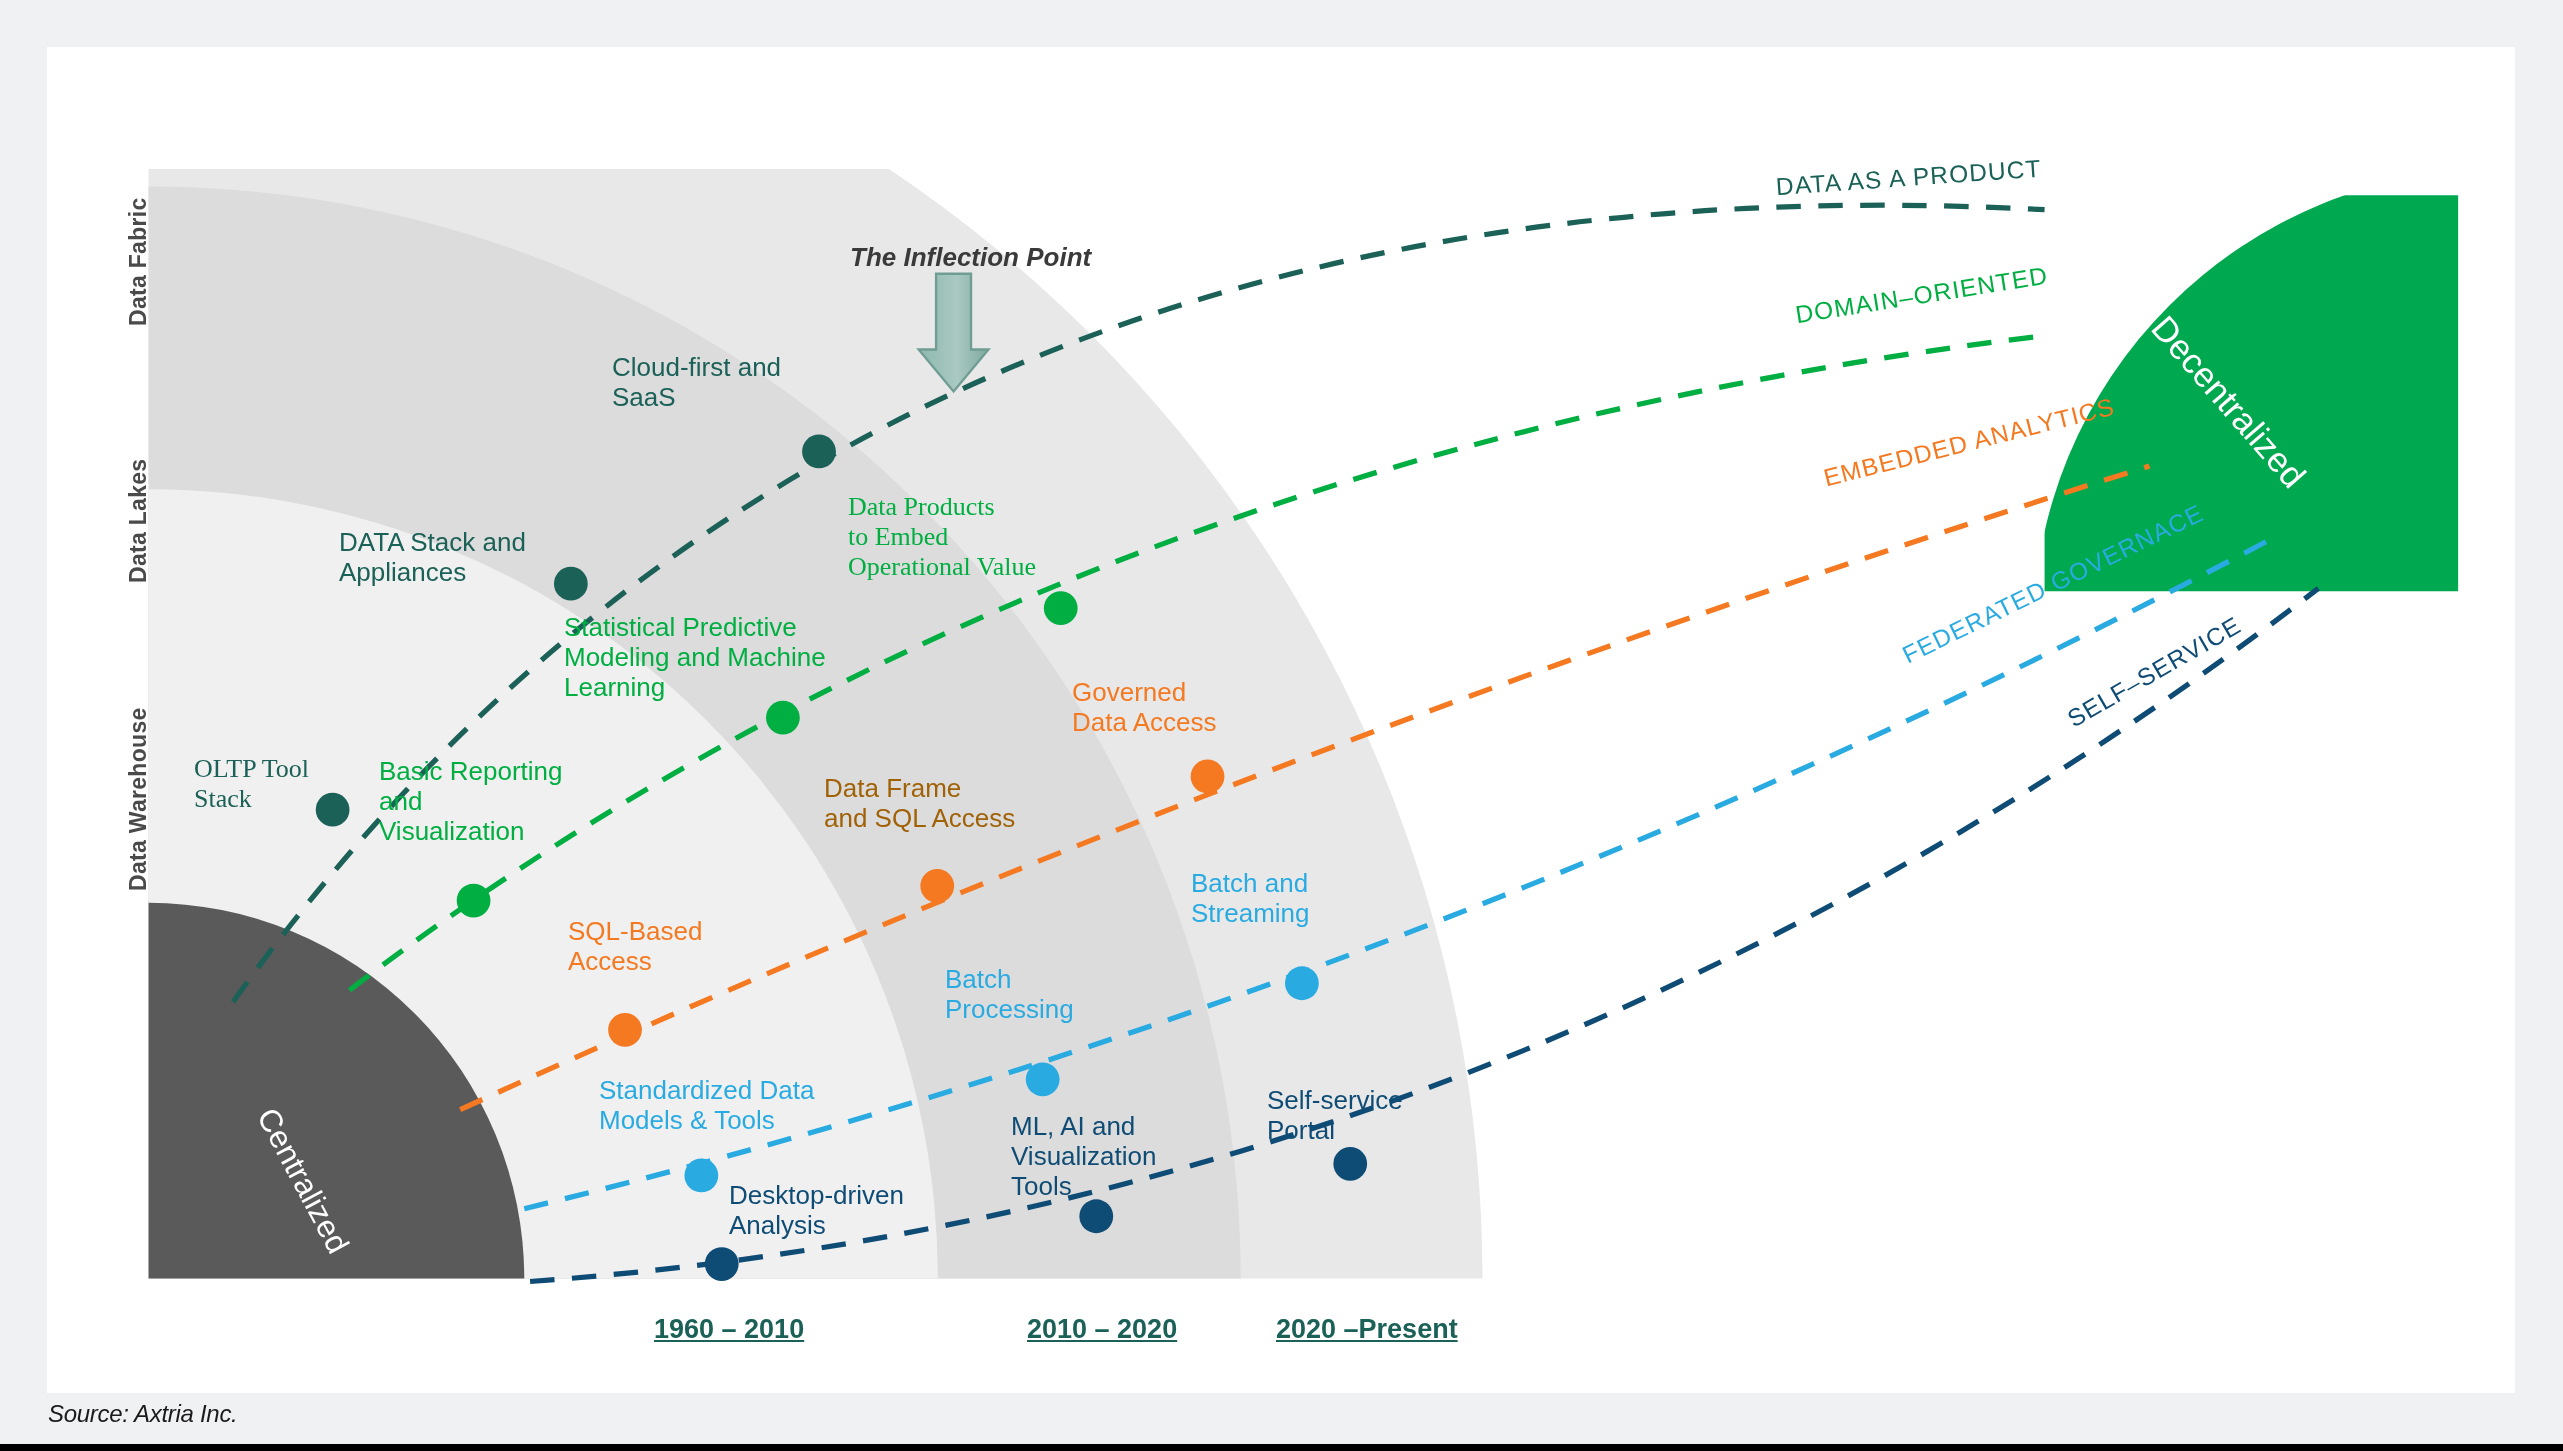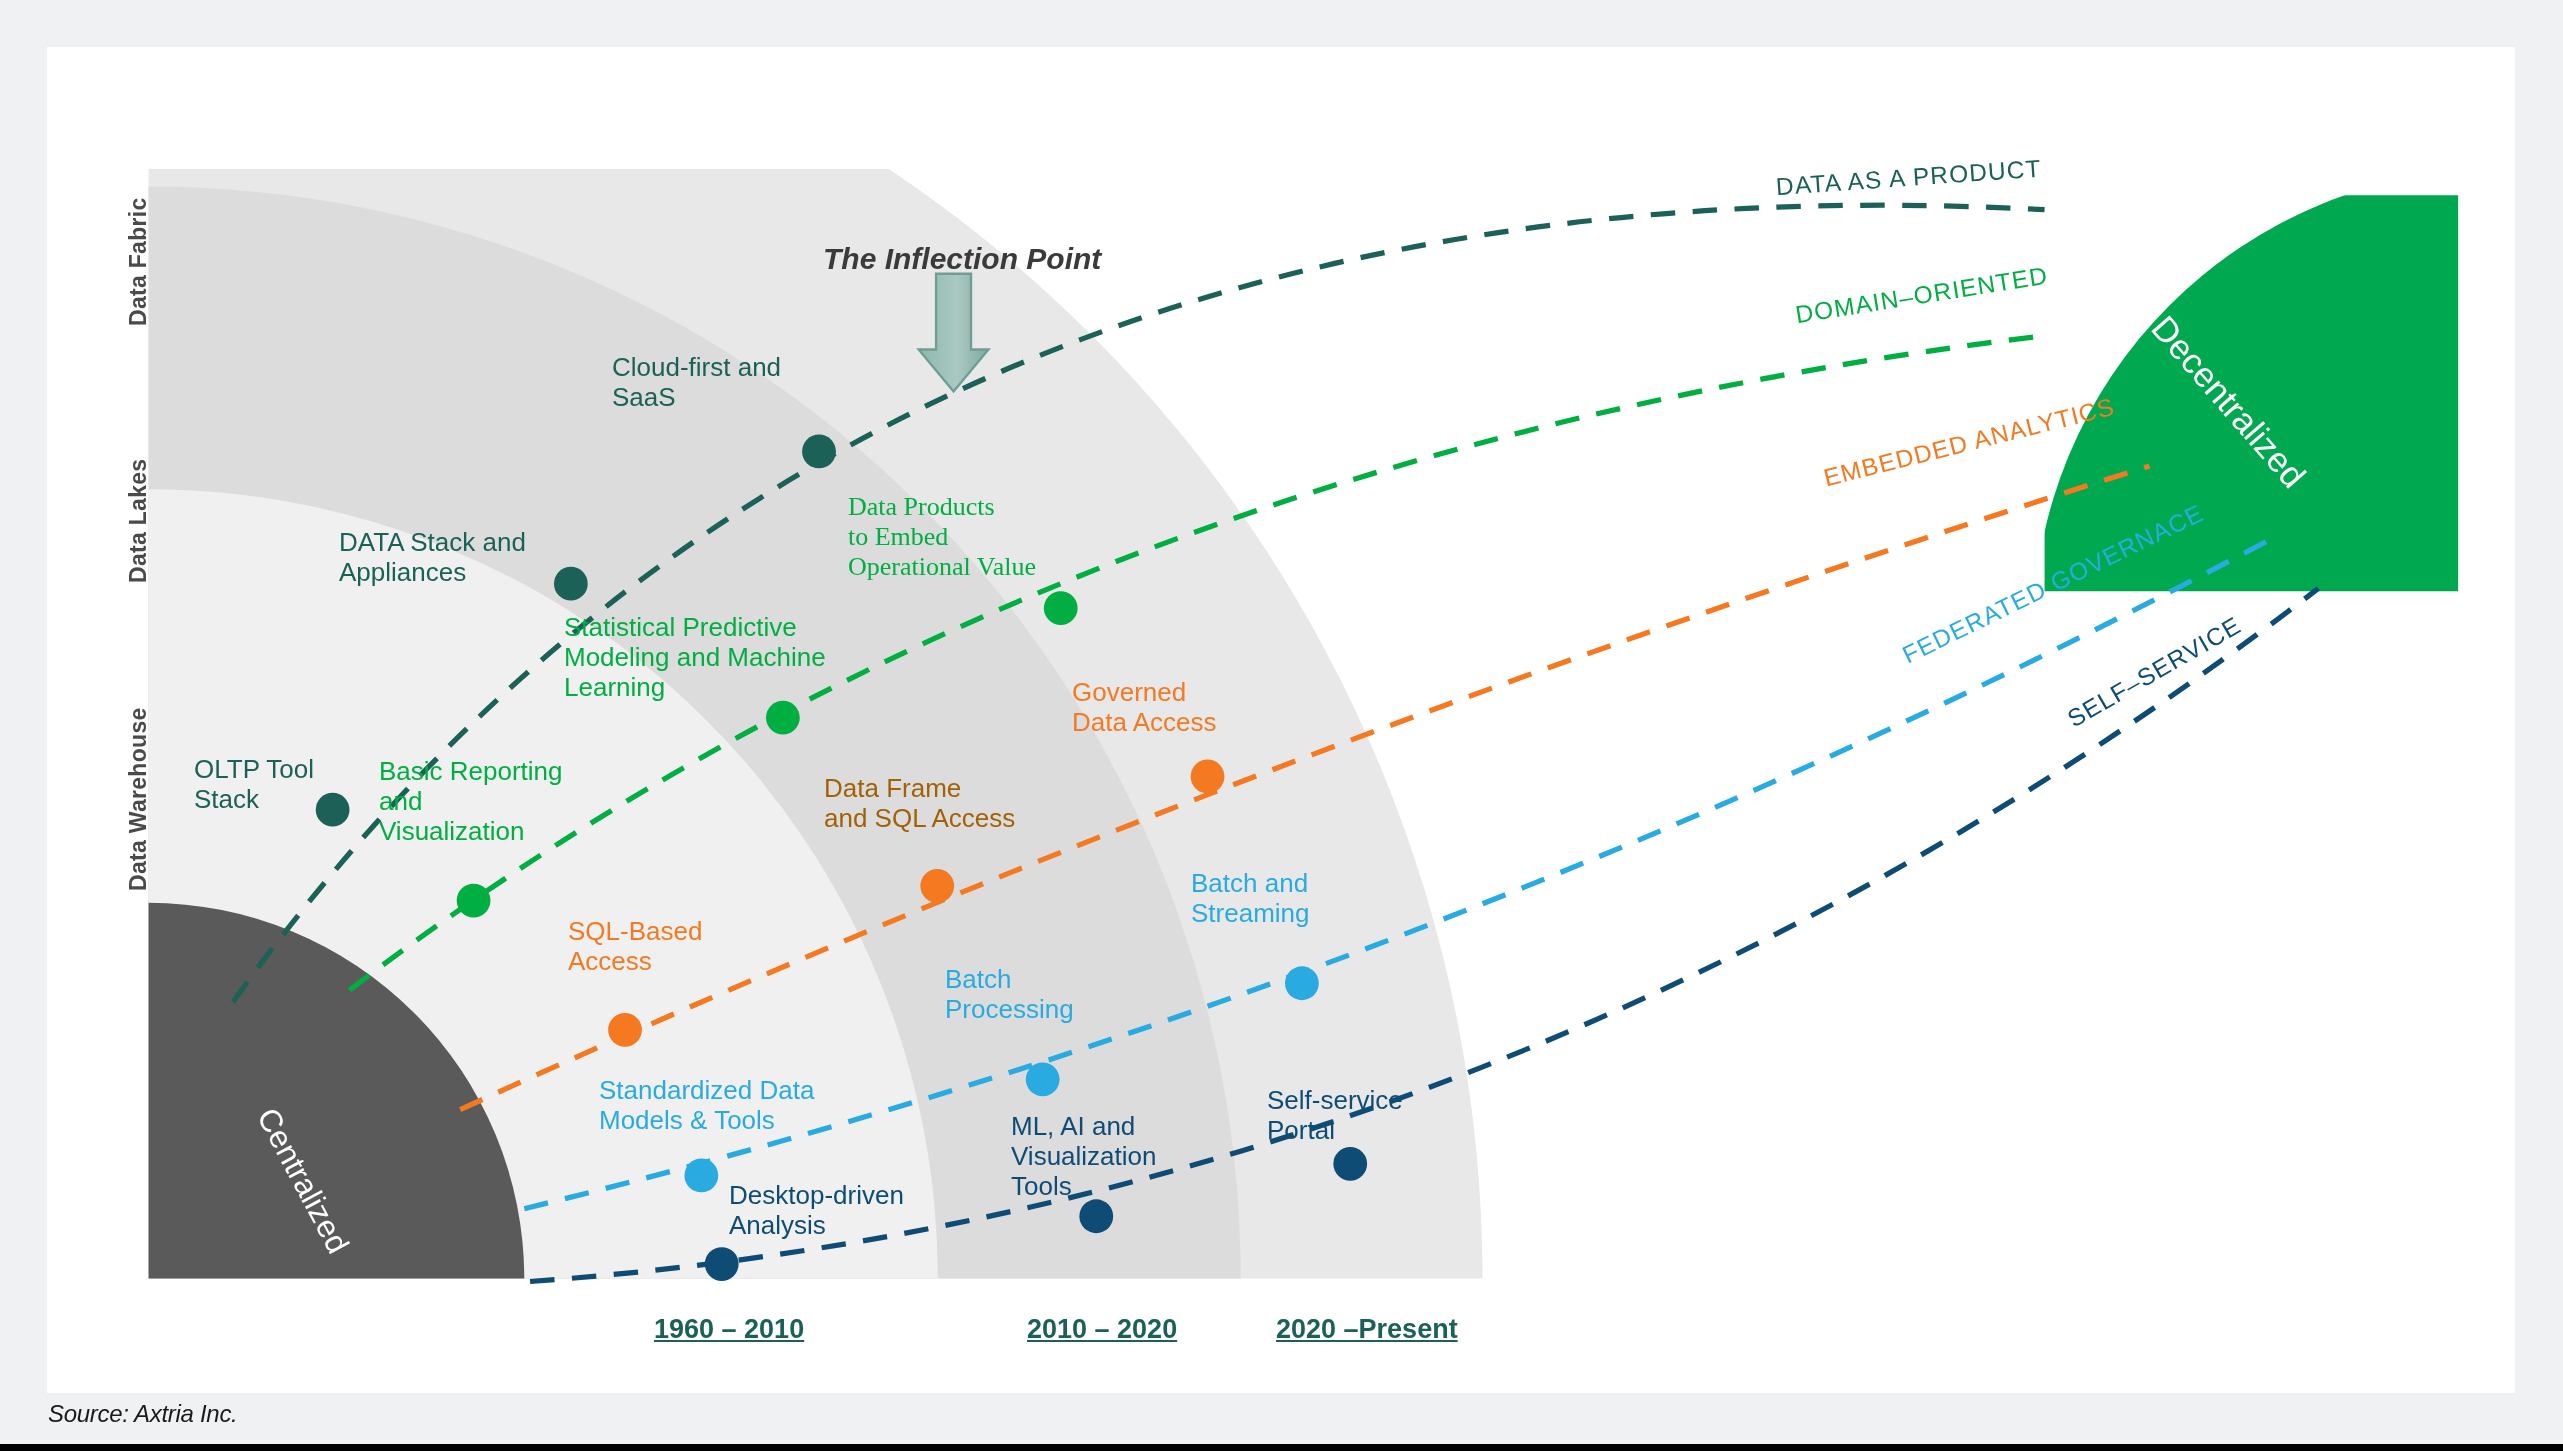--- a/index.html
+++ b/index.html
@@ -49,23 +49,24 @@
   }
   .node-label {
     position:absolute;
     font-size:26px;
     line-height:1.16;
     white-space:pre-line;
     font-family:"Liberation Sans", sans-serif;
   }
   .inflection {
     position:absolute;
-    font-size:30px; font-weight:bold; font-style:italic;
+    font-size:26px; font-weight:bold; font-style:italic;
     color:#3A3A3A; white-space:nowrap;
     font-family:"Liberation Sans", sans-serif;
+    margin-left:27px;
   }
 </style>
 </head>
 <body>
 
 <div id="card"></div>
 
 <svg class="stage" viewBox="0 0 4400 2491">
   <defs>
     <clipPath id="quad">
@@ -139,21 +140,21 @@
 <div class="axlabel" style="left:125px; top:326px;">Data Fabric</div>
 <div class="axlabel" style="left:125px; top:583px;">Data Lakes</div>
 <div class="axlabel" style="left:125px; top:891px;">Data Warehouse</div>
 
 <div class="era" style="left:654px; top:1314px;">1960 –  2010</div>
 <div class="era" style="left:1027px; top:1314px;">2010 – 2020</div>
 <div class="era" style="left:1276px; top:1314px;">2020 –Present</div>
 
 <div class="inflection" style="left:823px; top:242px;">The Inflection Point</div>
 
-<div class="node-label" style="left:194px; top:754px; color:#1B6157;">OLTP Tool
+<div class="node-label" style="left:194px; top:754px; color:#1B6157;font-family:Liberation Serif, serif;">OLTP Tool
 Stack</div>
 <div class="node-label" style="left:339px; top:527px; color:#1B6157;">DATA Stack and
 Appliances</div>
 <div class="node-label" style="left:612px; top:352px; color:#1B6157;">Cloud-first and
 SaaS</div>
 
 <div class="node-label" style="left:379px; top:756px; color:#00AE42;">Basic Reporting
 and
 Visualization</div>
 <div class="node-label" style="left:564px; top:612px; color:#00AE42;">Statistical Predictive

